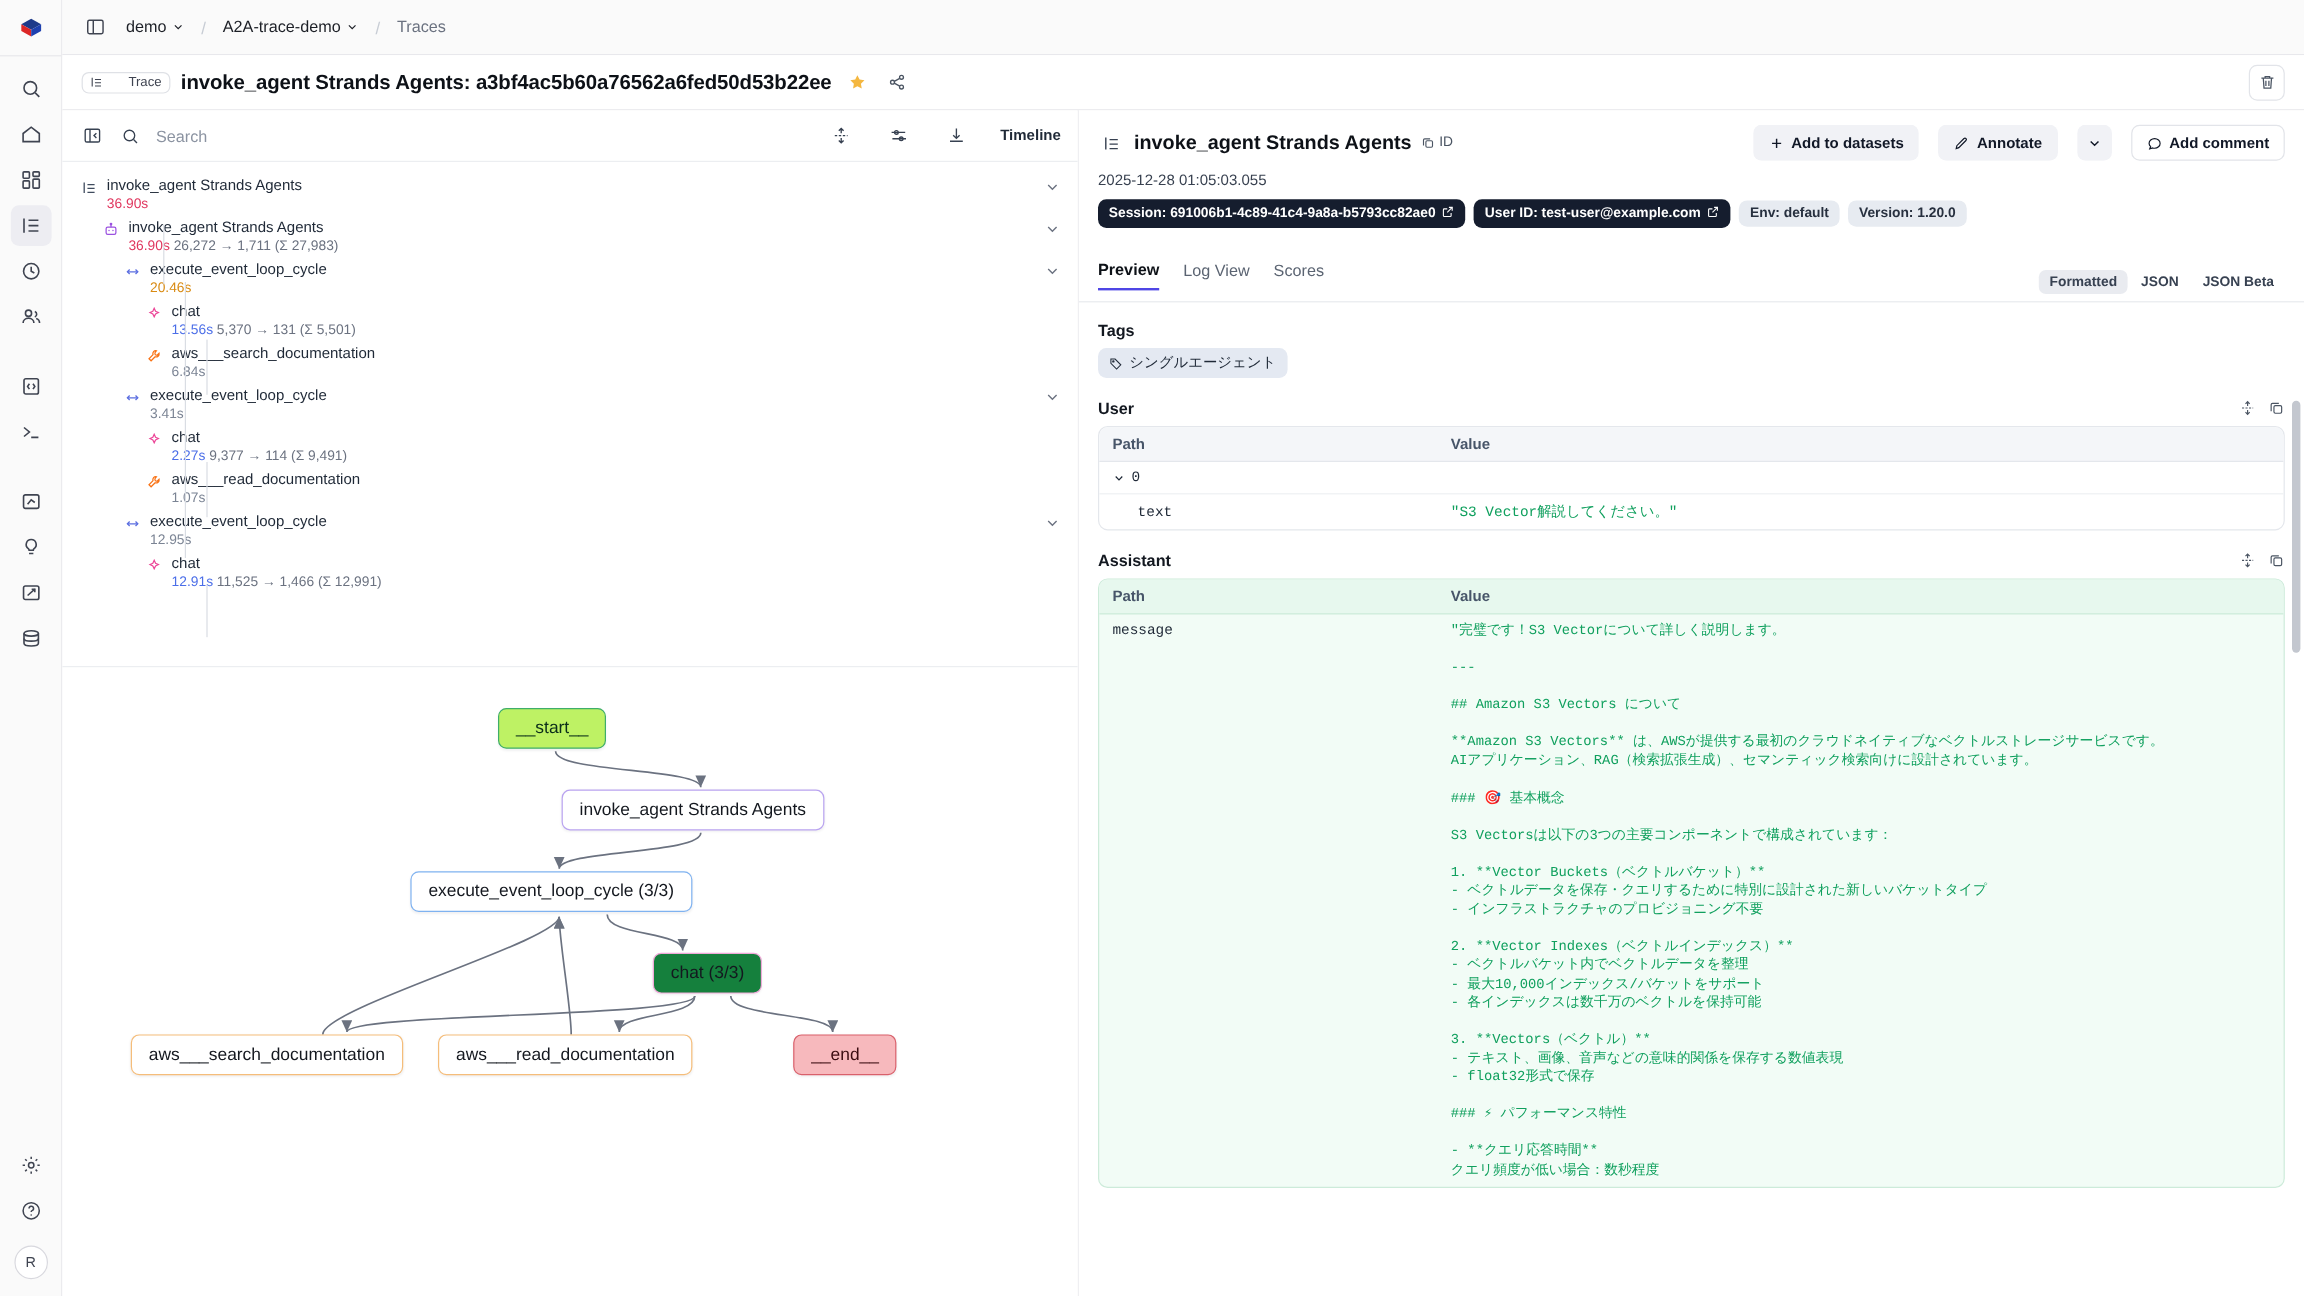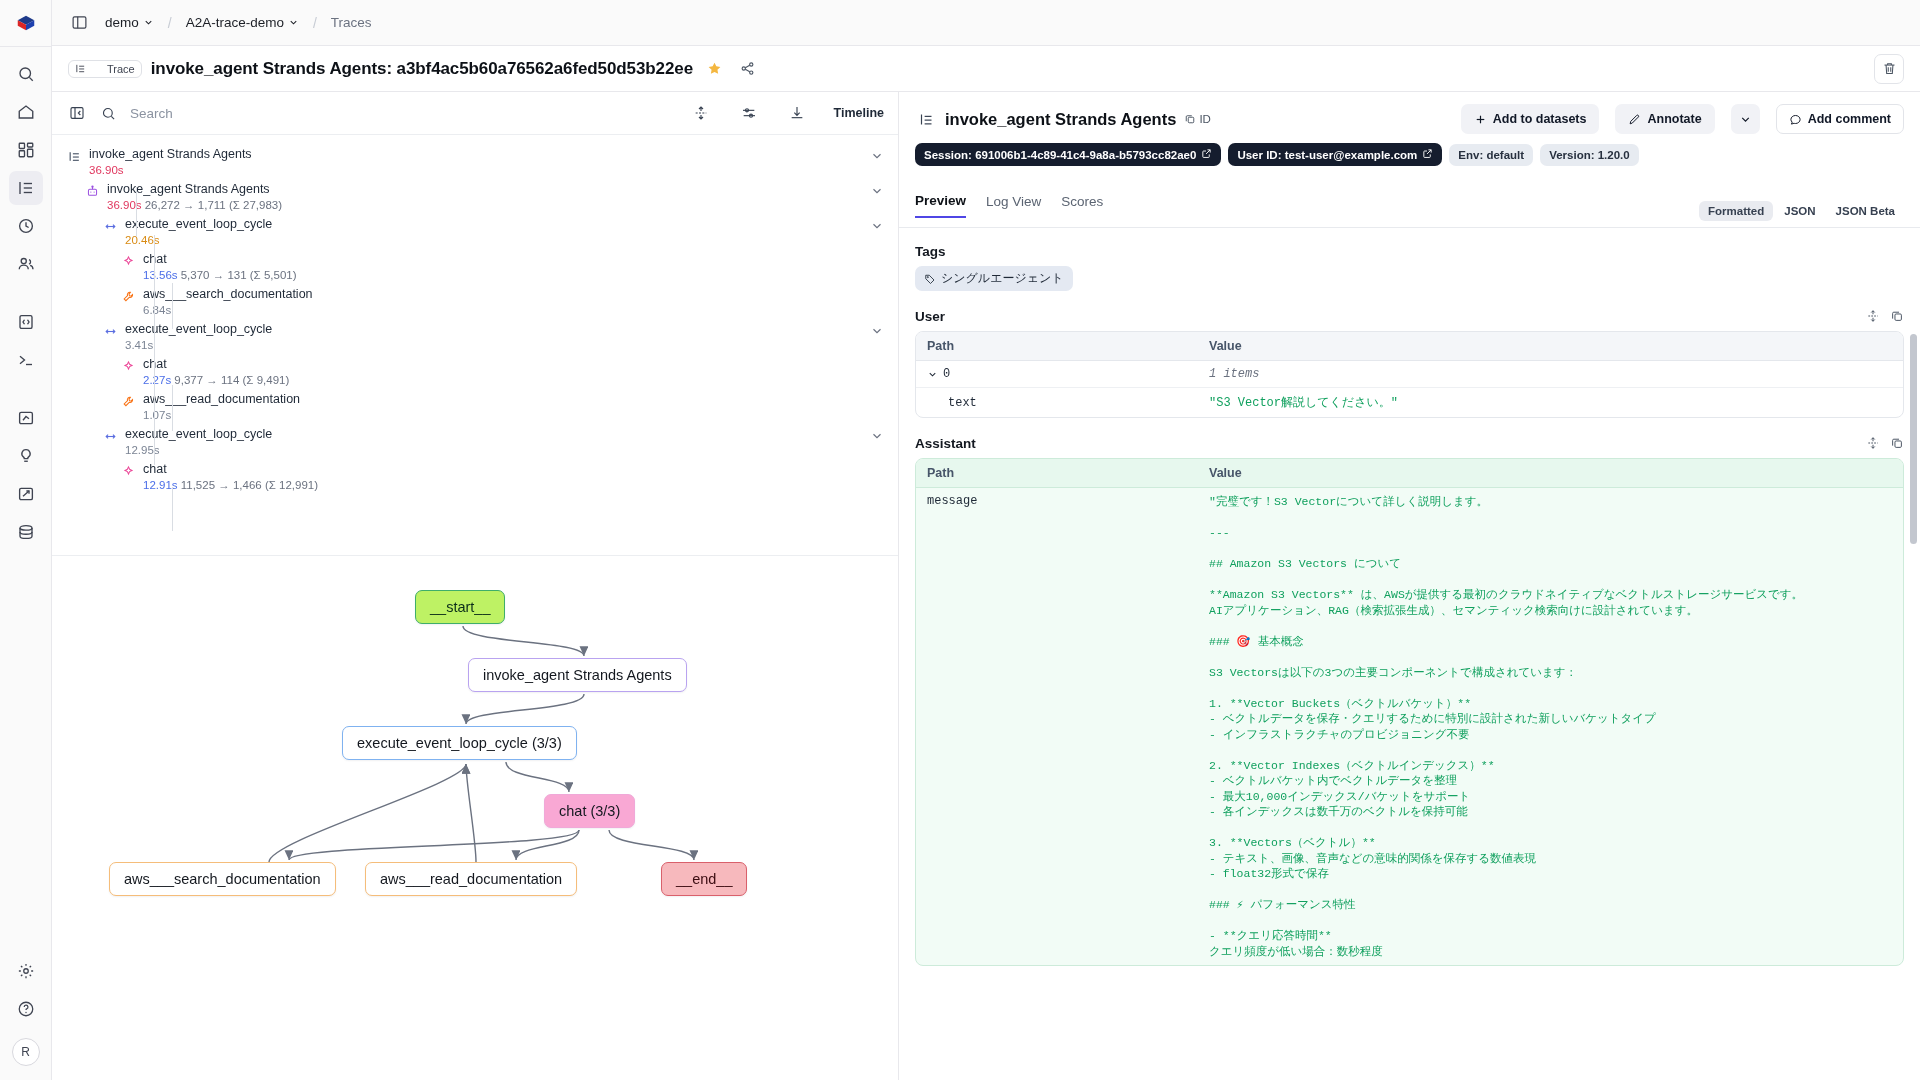--- a/index.html
+++ b/index.html
@@ -104,21 +104,21 @@
   .graph { flex:1; position:relative; background:#fff; border-top:1px solid #eceef1; min-height:0; overflow:hidden;}
   .node {
     position:absolute; border-radius:7px; padding:8px 14px;
     font-size:14.5px; text-align:center; white-space:nowrap;
     box-shadow:0 1px 2px rgba(16,24,40,.06);
   }
   .n-start { background:#bef264; border:1.6px solid #3fae6a; color:#0b2e1a; }
   .n-end   { background:#f7b9bd; border:1.6px solid #d9606b; color:#3b0c11; }
   .n-pur   { background:#ffffff; border:1.6px solid #b9a3f0; color:#14181f; }
   .n-blue  { background:#ffffff; border:1.6px solid #7fb2f0; color:#14181f; }
-  .n-pink  { background:#f9a8d4; border:1.6px solid #f0a8d8; color:#14181f; }
+  .n-pink  { background:#15803d; border:1.6px solid #f0a8d8; color:#14181f; }
   .n-org   { background:#ffffff; border:1.6px solid #f5bd7a; color:#14181f; }
 
   
   .rightpane { flex:1; display:flex; flex-direction:column; min-width:0; background:#fff; position:relative;}
   .rp-head { padding:12px 16px 0 16px; }
   .rp-titlerow { display:flex; align-items:center; gap:8px; }
   .rp-title { font-size:16.5px; font-weight:600; color:#0d1117; }
   .idchip { display:inline-flex; align-items:center; gap:3px; font-size:11.5px; color:#4b5563; cursor:pointer; }
   .rp-actions { margin-left:auto; display:flex; align-items:center; gap:16px; }
   .btn {
@@ -618,20 +618,21 @@
                   </svg>
               </button>
               <button class="btn outline">
                 <svg width="13" height="13" viewBox="0 0 24 24" fill="none" stroke="currentColor" stroke-width="1.8">
                     <path d="M20.5 12 c0 4.1-3.8 7.4-8.5 7.4 a10 10 0 0 1-2.8-.4 L4.5 20.5 l1.4-3.6 A7 7 0 0 1 3.5 12 C3.5 7.9 7.3 4.6 12 4.6 s8.5 3.3 8.5 7.4Z"></path>
                   </svg>
                 <span>Add comment</span>
               </button>
             </div>
           </div>
+          <div class="rp-ts">2025-12-28 01:05:03.055</div>
           <div class="chiprow" id="chips-root">
               <span class="dchip">
                 <span>Session: 691006b1-4c89-41c4-9a8a-b5793cc82ae0</span>
                 <span><svg width="11" height="11" viewBox="0 0 24 24" fill="none" stroke="currentColor" stroke-width="2">
                     <path d="M14 4 H20 V10"></path>
                     <path d="M20 4 L11 13"></path>
                     <path d="M18 14 v5 a1.6 1.6 0 0 1-1.6 1.6 H5.6 A1.6 1.6 0 0 1 4 19 V8.2 A1.6 1.6 0 0 1 5.6 6.6 H11"></path>
                   </svg></span>
               </span>
               <span class="dchip">
@@ -694,21 +695,20 @@
               <div class="kv-c1">Path</div>
               <div class="kv-c2">Value</div>
             </div>
             <div class="kvrow">
               <div class="kv-c1 path">
                 <svg width="11" height="11" viewBox="0 0 24 24" fill="none" stroke="currentColor" stroke-width="2.2">
                     <path d="M6 9 L12 15 L18 9"></path>
                   </svg>
                 <span>0</span>
               </div>
-              <div class="kv-c2 val ital">1 items</div>
             </div>
             <div class="kvrow">
               <div class="kv-c1 path" style="padding-left:32px;">text</div>
               <div class="kv-c2 val green">"S3 Vector解説してください。"</div>
             </div>
           </div>
 
           <div class="sec-row">
             <div class="sec-title">Assistant</div>
             <div class="sec-tools">

